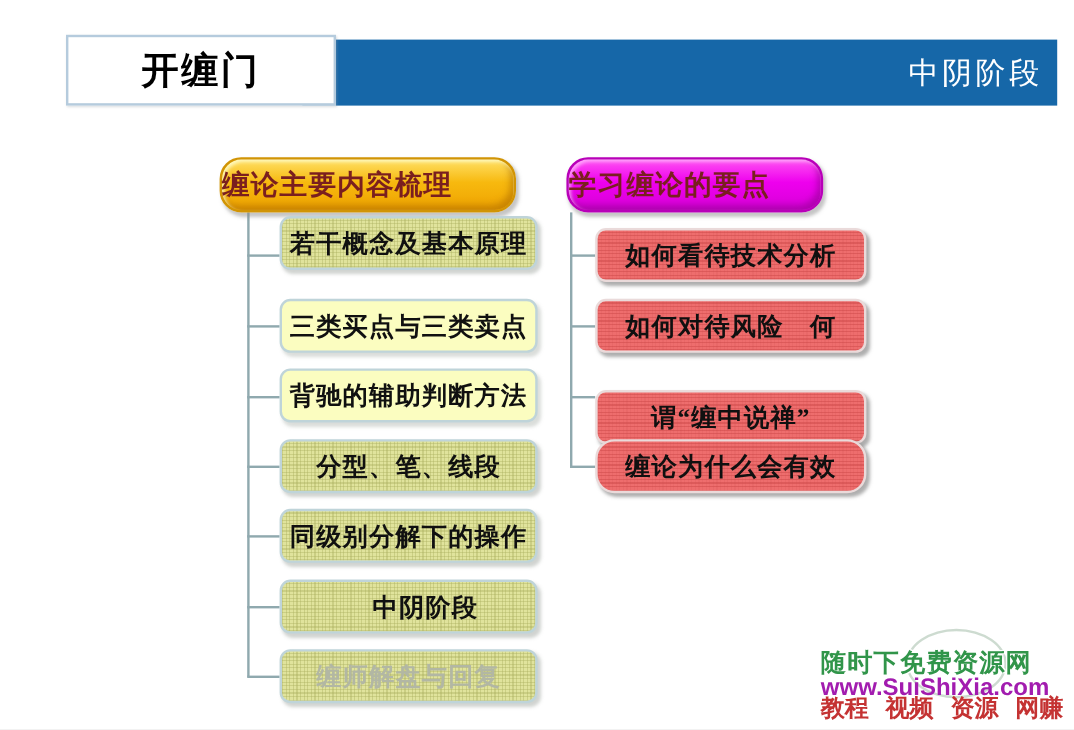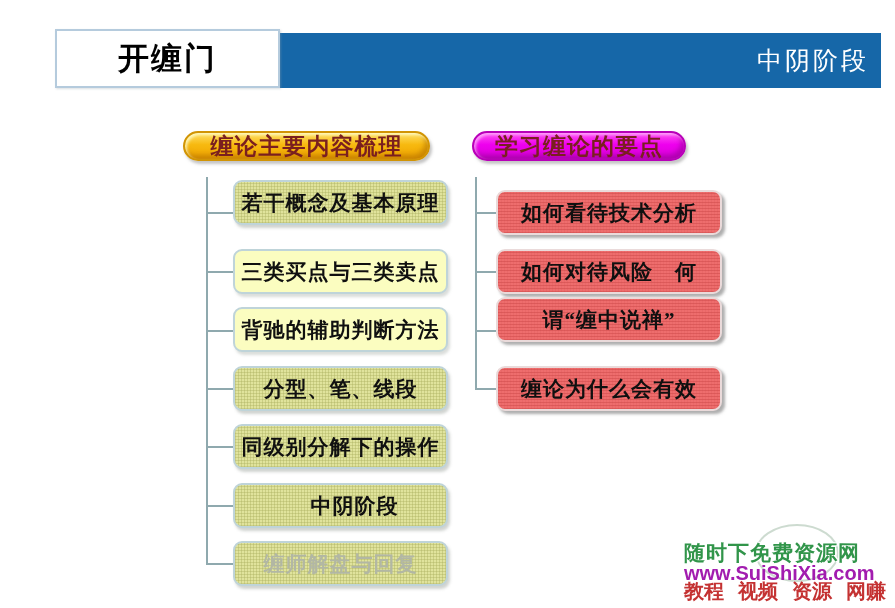--- a/index.html
+++ b/index.html
@@ -30,22 +30,22 @@
   }
   .title-bar span {
     color:#ffffff; font-size:25px; letter-spacing:3px;
   }
 
   
   .conn { position:absolute; background:#8fa9ae; z-index:1; }
 
   
   .col-header {
-    position:absolute; height:30px; border-radius:18px; z-index:2;
-    display:flex; align-items:center; justify-content:center;
+    position:absolute; height:46px; border-radius:18px; z-index:2;
+    display:flex; align-items:center; justify-content:flex-start;
     font-weight:bold; font-size:23px; color:#7a1f1f; letter-spacing:1px;
   }
   .col-header.gold {
     left:183px; top:131px; width:247px;
     background:linear-gradient(180deg,#ffe066 0%, #f7b90f 45%, #efa300 100%);
     border:2px solid #d19405;
     box-shadow:inset 2px 2px 3px rgba(255,255,210,.8),
                inset -3px -4px 5px rgba(170,105,0,.55),
                2px 3px 3px rgba(140,140,140,.5);
   }
@@ -170,24 +170,24 @@
   <div class="item left textured disabled" style="top:541px;">
     <span>缠师解盘与回复</span>
   </div>
 
   <div class="item right red" style="top:190px;">
     <span>如何看待技术分析</span>
   </div>
   <div class="item right red" style="top:249px;">
     <span>如何对待风险　何</span>
   </div>
-  <div class="item right red" style="top:297px;">
+  <div class="item right red" style="top:325px;">
     <span>谓“缠中说禅”</span>
   </div>
-  <div class="item right red" style="top:366px;">
+  <div class="item right red" style="top:366px;border-radius:16px;">
     <span>缠论为什么会有效</span>
   </div>
 
   <div class="watermark">
     <div class="wm-ellipse"></div>
     <div class="wm-line1">随时下免费资源网</div>
     <div class="wm-line2">www.SuiShiXia.com</div>
     <div class="wm-line3">教程 视频 资源 网赚</div>
   </div>
 

